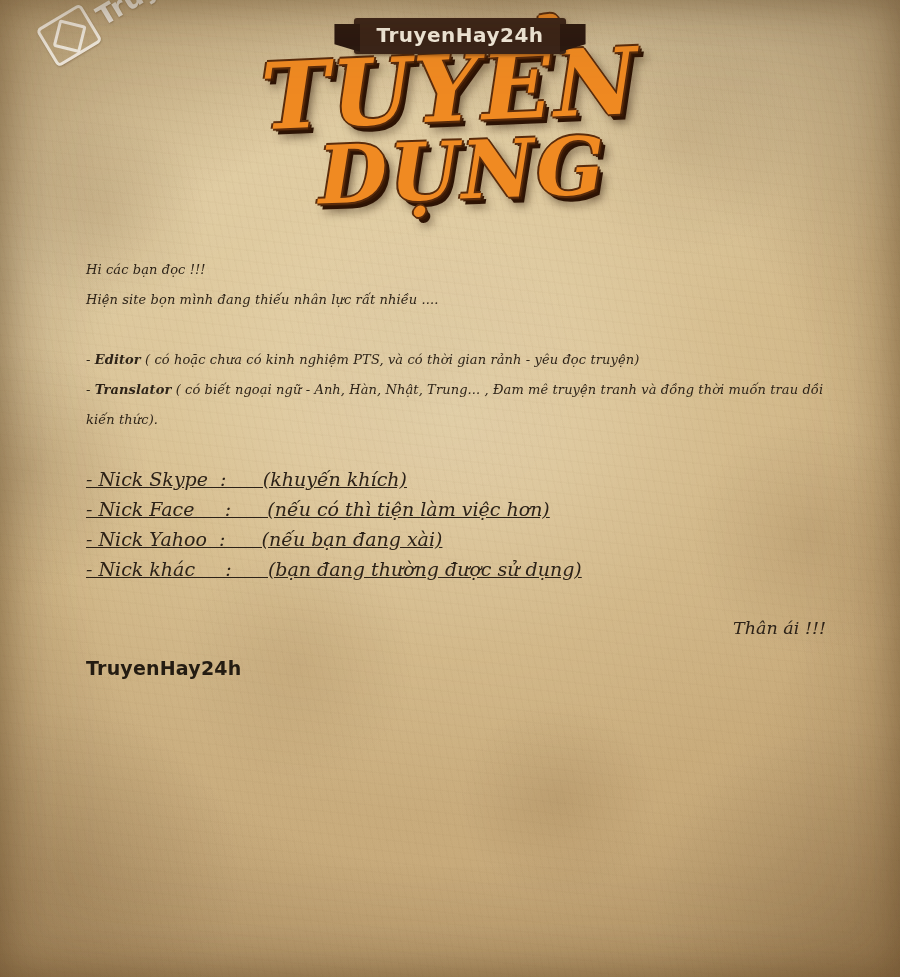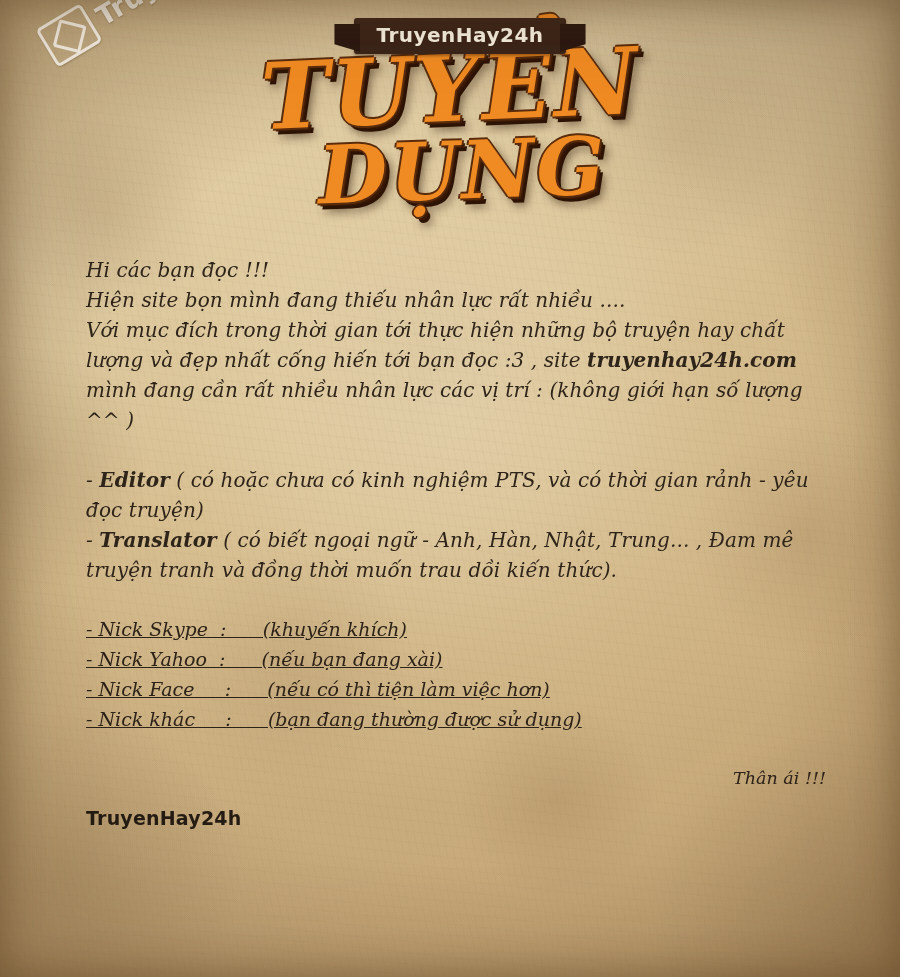--- a/index.html
+++ b/index.html
@@ -197,21 +197,21 @@
     position: absolute;
     left: 86px;
     top: 255px;
     width: 740px;
     z-index: 5;
     font-family: "DejaVu Serif", serif;
     color: #2c2218;
   }
   p.para {
     margin: 0;
-    font-size: 20px;
+    font-size: 13px;
     line-height: 30px;
     font-style: italic;
     color: #2e2419;
     letter-spacing: 0.1px;
   }
   .gap-lg { height: 30px; }
   .gap-md { height: 29px; }
   .b {
     font-weight: 700;
     font-style: italic;
@@ -255,34 +255,33 @@
     <div class="logo-words">
       <div class="logo-line logo-line-1">TUYỂN</div>
       <div class="logo-line logo-line-2">DỤNG</div>
     </div>
   </div>
 
   <div class="content">
 
     <p class="para">Hi các bạn đọc !!!</p>
     <p class="para">Hiện site bọn mình đang thiếu nhân lực rất nhiều ....</p>
-    <p class="para"><span>Với mục đích trong thời gian tới thực hiện những bộ truyện hay chất lượng và đẹp nhất cống hiến tới bạn đọc :3 , site </span><span class="b">truyenhay24h.com</span><span> mình đang cần rất nhiều nhân lực các vị trí : (không giới hạn số lượng ^^ )</span></p>
 
     <div class="gap-lg"></div>
 
     <p class="para"><span>- </span><span class="b">Editor</span><span> ( có hoặc chưa có kinh nghiệm PTS, và có thời gian rảnh - yêu đọc truyện)</span></p>
     <p class="para"><span>- </span><span class="b">Translator</span><span> ( có biết ngoại ngữ - Anh, Hàn, Nhật, Trung... , Đam mê truyện tranh và đồng thời muốn trau dồi kiến thức).</span></p>
 
     <div class="gap-md"></div>
 
 
 
     <div class="nick-row">- Nick Skype  :      (khuyến khích)</div>
+    <div class="nick-row">- Nick Face     :      (nếu có thì tiện làm việc hơn)</div>
     <div class="nick-row">- Nick Yahoo  :      (nếu bạn đang xài)</div>
-    <div class="nick-row">- Nick Face     :      (nếu có thì tiện làm việc hơn)</div>
     <div class="nick-row">- Nick khác     :      (bạn đang thường được sử dụng)</div>
 
     <div class="gap-md"></div>
 
     <div class="sign-hi">Thân ái !!!</div>
     <div class="sign-name">TruyenHay24h</div>
   </div>
 
   <div class="edge"></div>
 </div>

